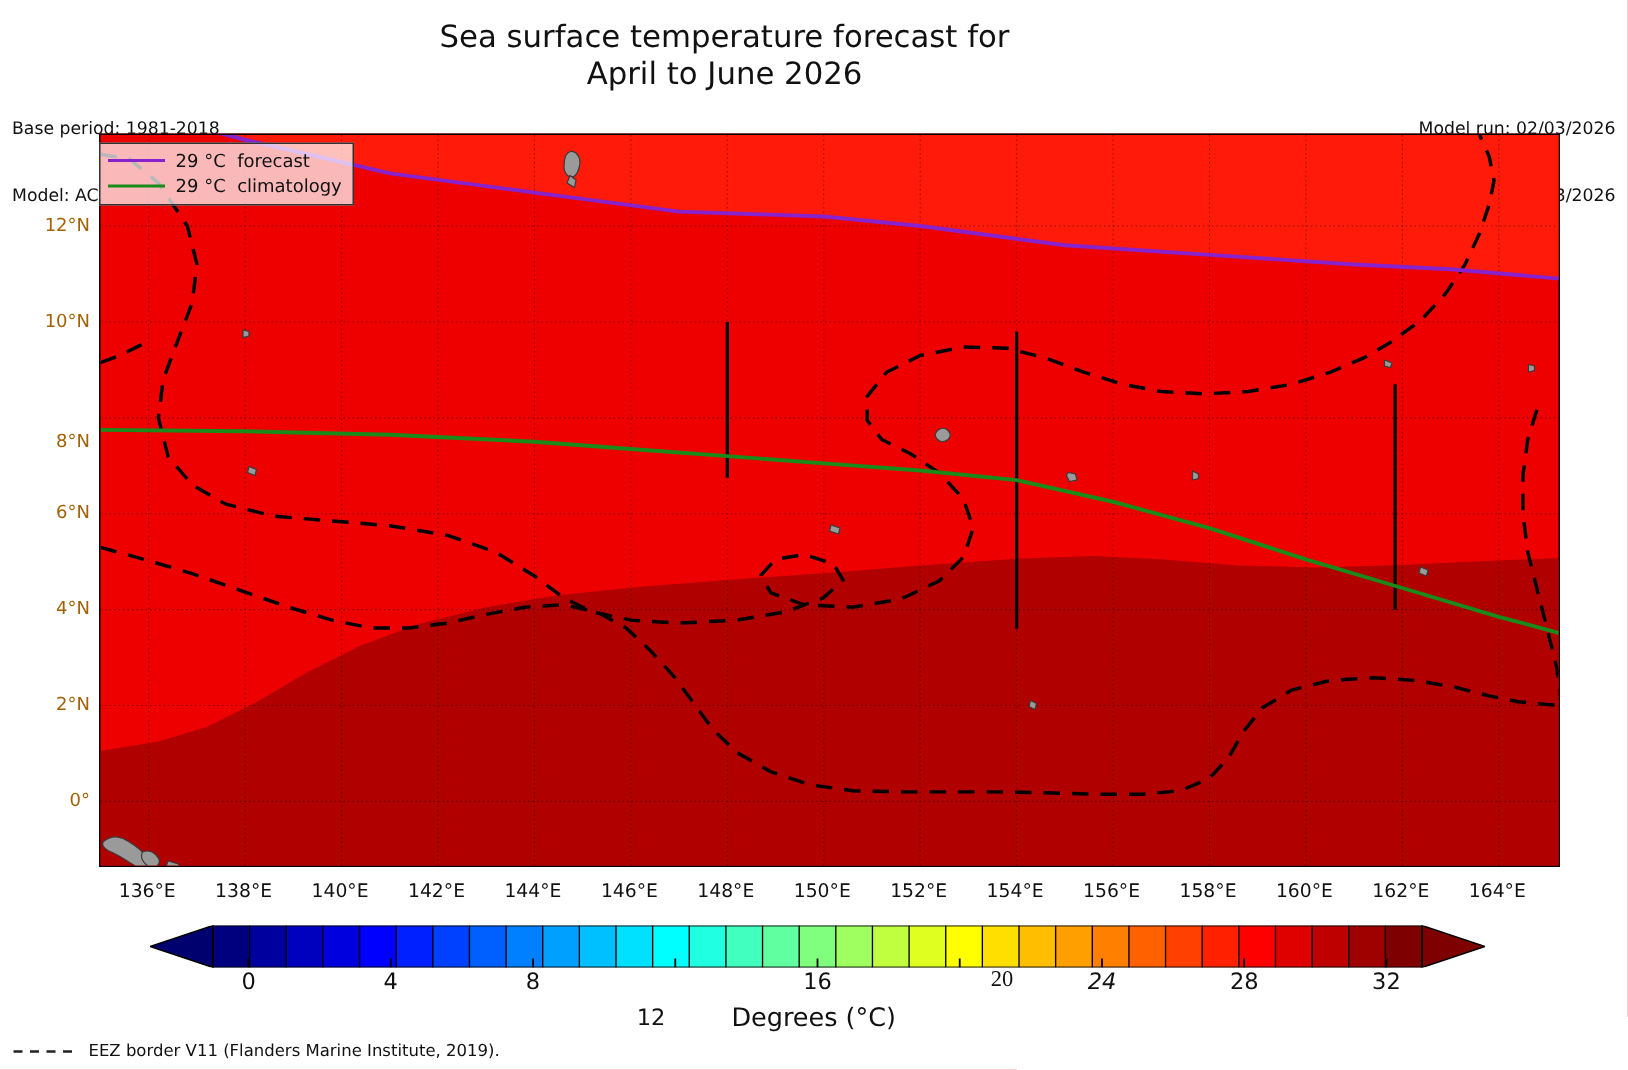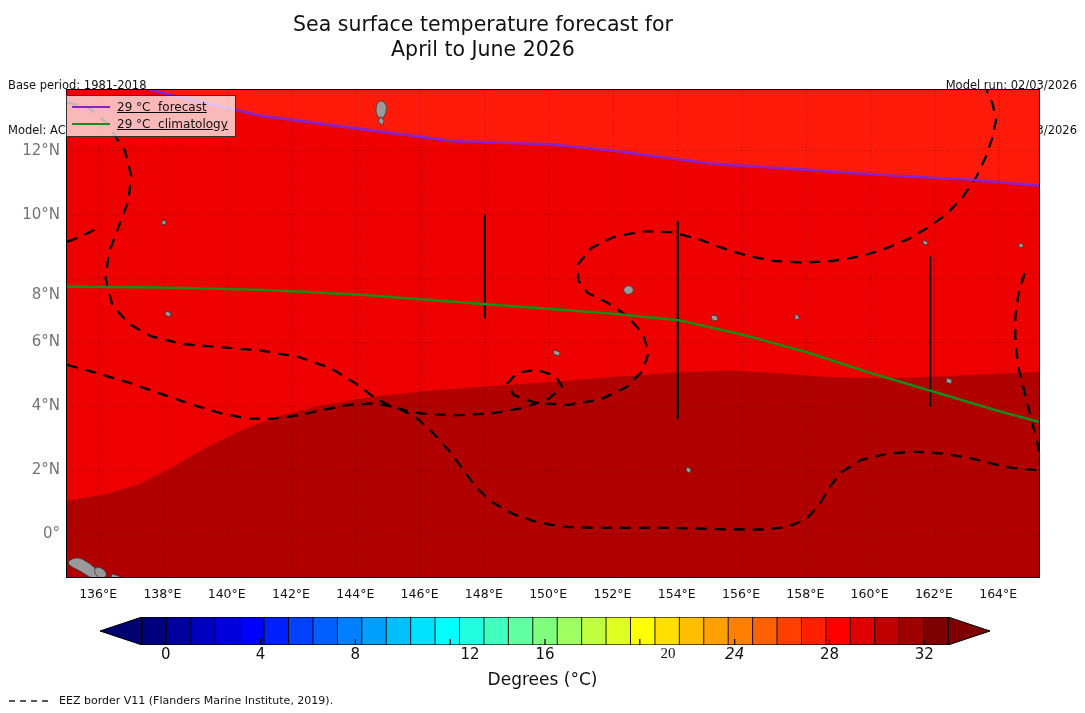--- a/index.html
+++ b/index.html
@@ -33,35 +33,35 @@
     position: absolute; left: 66px; top: 89px;
     width: 974px; height: 489px;
     overflow: hidden;
     border: 1px solid #000;
     background: #ee0000;
   }
   #plot svg { position:absolute; left:0; top:0; }
   .ylabels { position: absolute; left: 0; top: 89px; width: 60px; height: 489px; }
   .ylabels span {
     position: absolute; right: 0; transform: translateY(-50%);
-    font-size: 15px; color: #737373; white-space: pre;
+    font-size: 12px; color: #a16207; white-space: pre;
   }
   .xlabels { position: absolute; left: 66px; top: 586px; width: 974px; height: 20px; }
   .xlabels span {
     position: absolute; top: 0; transform: translateX(-50%);
     font-size: 12.5px; color: #111; white-space: pre;
   }
 
   
   .legend {
     position: absolute; left: 66px; top: 95px;
     background: rgba(255,255,255,0.72);
     border: 1px solid #333;
     padding: 4px 7px 5px 5px;
-    display: flex; flex-direction: column; gap: 3px; text-decoration: underline;
+    display: flex; flex-direction: column; gap: 3px;
   }
   .legend-row { display: flex; align-items: center; gap: 7px; }
   .legend-line { width: 38px; height: 0; border-top: 2.4px solid #000; display:block; }
   .legend-text { font-size: 12px; color: #111; white-space: pre; }
 
   
   #cbar-wrap { position: absolute; left: 100px; top: 617px; width: 890px; height: 28px; }
   #cbar-ticks { position: absolute; left: 100px; top: 645px; width: 890px; height: 20px; }
   #cbar-ticks span {
     position: absolute; top: 0; transform: translateX(-50%);
@@ -271,21 +271,21 @@
         <line x1="539.8235294117648" y1="22" x2="539.8235294117648" y2="28" stroke="#000" stroke-width="1.2"></line>
         <line x1="634.6470588235295" y1="22" x2="634.6470588235295" y2="28" stroke="#000" stroke-width="1.2"></line>
         <line x1="729.4705882352941" y1="22" x2="729.4705882352941" y2="28" stroke="#000" stroke-width="1.2"></line>
         <line x1="824.2941176470588" y1="22" x2="824.2941176470588" y2="28" stroke="#000" stroke-width="1.2"></line>
       </svg>
 </div>
 <div id="cbar-ticks">
       <span style="left: 65.7059px;">0</span>
       <span style="left: 160.529px;">4</span>
       <span style="left: 255.353px;">8</span>
-      <span style="left: 370px;">12</span>
+      <span style="left: 334px; margin-top: 24px;">12</span>
       <span style="left: 445px;">16</span>
       <span style="left: 568px; font-family: Liberation Serif, serif;">20</span>
       <span style="left: 634.647px; font-style: italic;">24</span>
       <span style="left: 729.471px;">28</span>
       <span style="left: 824.294px;">32</span>
     </div>
 <div class="cbar-label">Degrees (°C)</div>
 
 <div class="footnote">
   <svg class="foot-dash" width="46" height="10">

